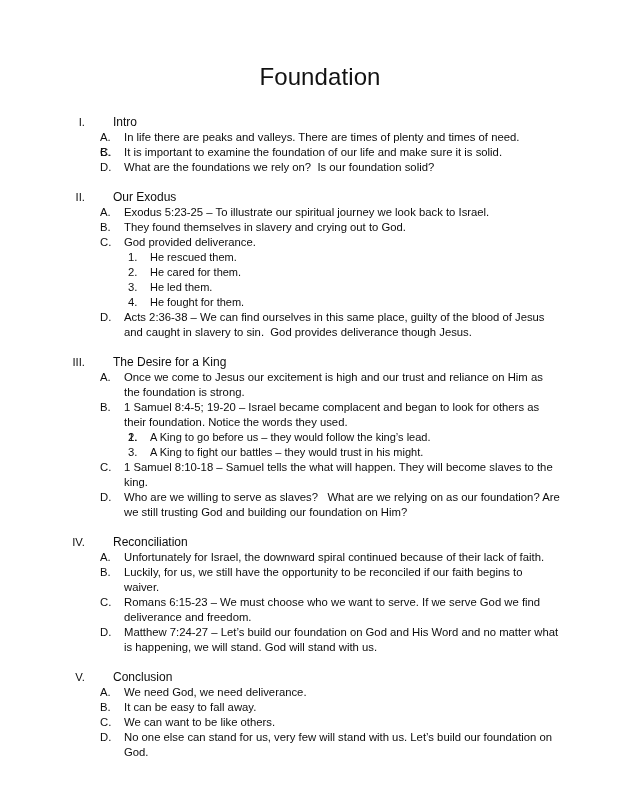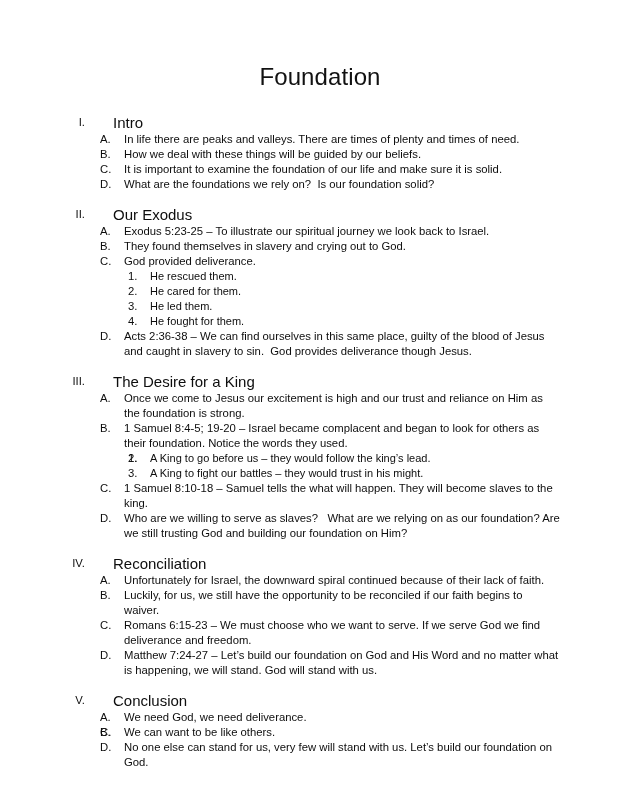--- a/index.html
+++ b/index.html
@@ -62,21 +62,21 @@
   .section-num {
     position: absolute;
     left: 45px;
     width: 40px;
     text-align: right;
     font-size: 11.3px;
     line-height: 15px;
   }
   .section-title {
     display: inline;
-    font-size: 15px;
+    font-size: 12px;
     line-height: 15px;
   }
 
   
   .lvl2-list {
     margin: 0;
     padding: 0;
     list-style: none;
   }
   .lvl2-item {
@@ -140,21 +140,20 @@
   <div class="outline" id="outline-root">
       <div class="section">
         <div class="section-head"><span class="section-num">I.</span><span class="section-title">Intro</span></div>
         <ul class="lvl2-list">
           <li class="lvl2-item">
             <span class="lvl2-marker">A.</span>
             <span class="lvl2-text">In life there are peaks and valleys. There are times of plenty and times of need.</span>
           </li>
           <li class="lvl2-item">
             <span class="lvl2-marker">B.</span>
-            <span class="lvl2-text">How we deal with these things will be guided by our beliefs.</span>
           </li>
           <li class="lvl2-item">
             <span class="lvl2-marker">C.</span>
             <span class="lvl2-text">It is important to examine the foundation of our life and make sure it is solid.</span>
           </li>
           <li class="lvl2-item">
             <span class="lvl2-marker">D.</span>
             <span class="lvl2-text">What are the foundations we rely on?  Is our foundation solid?</span>
           </li>
         </ul>
@@ -255,20 +254,21 @@
       </div>
       <div class="section">
         <div class="section-head"><span class="section-num">V.</span><span class="section-title">Conclusion</span></div>
         <ul class="lvl2-list">
           <li class="lvl2-item">
             <span class="lvl2-marker">A.</span>
             <span class="lvl2-text">We need God, we need deliverance.</span>
           </li>
           <li class="lvl2-item">
             <span class="lvl2-marker">B.</span>
+            <span class="lvl2-text">It can be easy to fall away.</span>
           </li>
           <li class="lvl2-item">
             <span class="lvl2-marker">C.</span>
             <span class="lvl2-text">We can want to be like others.</span>
           </li>
           <li class="lvl2-item">
             <span class="lvl2-marker">D.</span>
             <span class="lvl2-text">No one else can stand for us, very few will stand with us. Let’s build our foundation on God.</span>
           </li>
         </ul>

